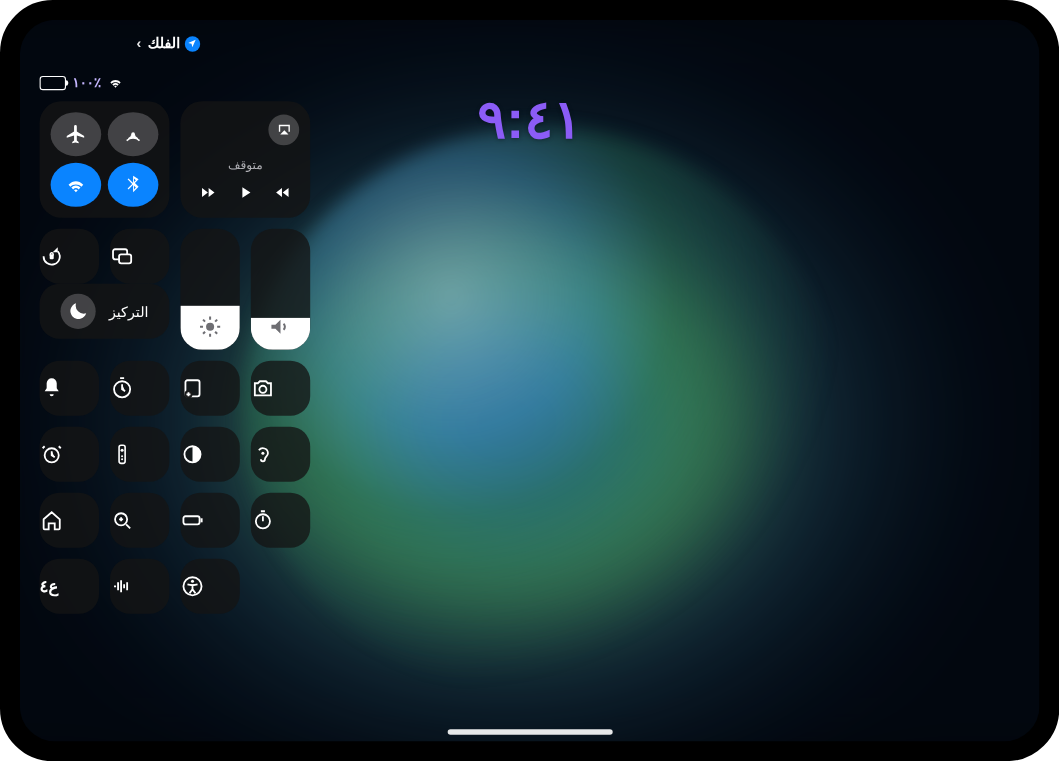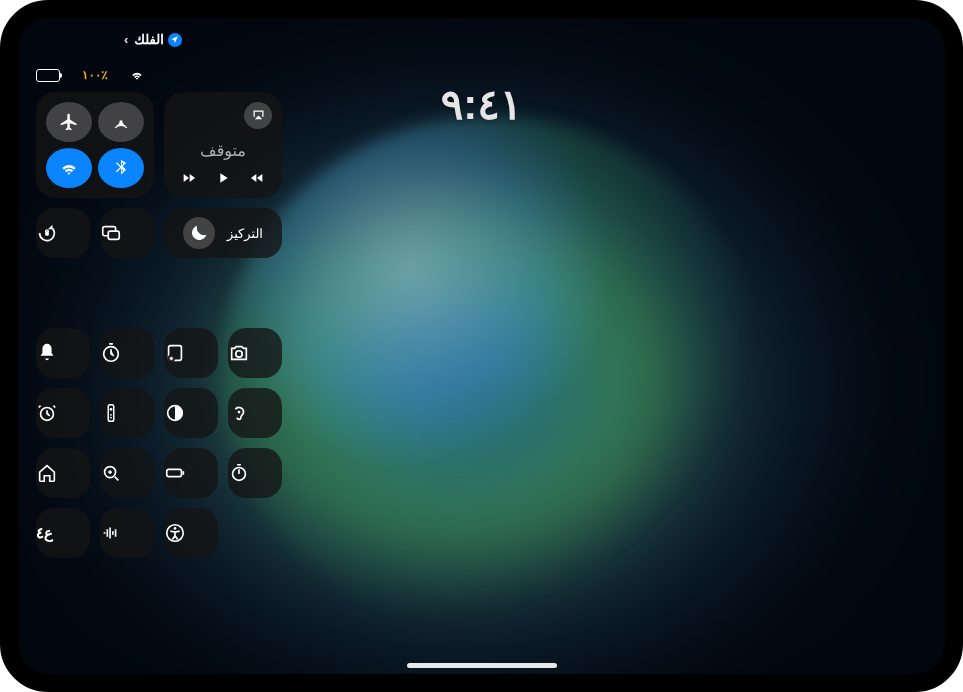--- a/index.html
+++ b/index.html
@@ -4,37 +4,37 @@
 <style>
   html,body{margin:0;padding:0;width:963px;height:692px;background:#fff;overflow:hidden;font-family:-apple-system,Helvetica,Arial,sans-serif}
   .device{position:absolute;inset:0;border:18px solid #000;border-radius:48px;box-sizing:border-box;overflow:hidden;background:#000}
   .screen{position:absolute;inset:0;border-radius:32px;overflow:hidden}
   .wallpaper{position:absolute;inset:0;background:radial-gradient(ellipse 42% 48% at 48% 55%,#2a6b88 0%,#2d7aa0 18%,#3a8a6a 32%,#4a9858 40%,#1a3a4a 55%,#0a1a28 75%,#020812 100%);filter:blur(32px) brightness(0.85);transform:scale(1.15)}
   .earth-glow{position:absolute;left:22%;top:15%;width:58%;height:78%;border-radius:50%;background:radial-gradient(circle at 35% 30%,rgba(180,220,255,.45) 0%,rgba(80,170,220,.35) 25%,rgba(40,120,90,.35) 40%,transparent 70%);filter:blur(8px)}
   .breadcrumb{position:absolute;top:14px;left:106px;font-size:13px;font-weight:600;color:#fff;display:flex;align-items:center;gap:4px}
   .breadcrumb .loc{width:14px;height:14px;border-radius:50%;background:#0a84ff;display:flex;align-items:center;justify-content:center}
   .breadcrumb .loc svg{width:9px;height:9px}
   .breadcrumb .chev{color:#fff;opacity:.9;margin-right:2px}
-  .clock{position:absolute;top:62px;left:50%;transform:translateX(-50%);font-size:42px;font-weight:800;color:#e5e5e5;text-shadow:0 1px 4px rgba(0,0,0,.3)}
-  .status{position:absolute;top:50px;left:18px;display:flex;align-items:center;gap:22px;color:#eab308;font-size:12px;font-weight:600}
+  .clock{position:absolute;top:62px;left:50%;transform:translateX(-50%);font-size:49px;font-weight:800;color:#8b5cf6;text-shadow:0 1px 4px rgba(0,0,0,.3)}
+  .status{position:absolute;top:50px;left:18px;display:flex;align-items:center;gap:6px;color:#c4b5fd;font-size:12px;font-weight:600}
   .status .batt{width:22px;height:11px;border:1.3px solid #fff;border-radius:3px;position:relative}
   .status .batt:after{content:"";position:absolute;right:-3px;top:3px;width:2px;height:5px;background:#fff;border-radius:0 2px 2px 0}
   .status .wifi{width:14px;height:14px}
   .panel{position:absolute;top:74px;left:18px;width:246px}
   .row{display:flex;gap:10px;margin-bottom:10px}
   .card{background:rgba(20,20,20,.78);border-radius:20px;display:flex;align-items:center;justify-content:center;position:relative}
   .conn{width:118px;height:106px;display:grid;grid-template:1fr 1fr/1fr 1fr;gap:6px;padding:10px;box-sizing:border-box}
   .cbtn{border-radius:50%;display:flex;align-items:center;justify-content:center;width:100%;height:100%}
   .cbtn.on{background:#0a84ff}
   .cbtn.off{background:rgba(70,70,72,.95)}
   .cbtn svg{width:20px;height:20px;fill:#fff}
   .media{width:118px;height:106px;flex-direction:column;padding:10px 8px 8px;box-sizing:border-box}
   .media .ap{width:28px;height:28px;border-radius:50%;background:rgba(70,70,72,.95);display:flex;align-items:center;justify-content:center;align-self:flex-end;margin-right:2px}
   .media .ap svg{width:15px;height:15px;fill:#fff}
-  .media .status-txt{color:#b0b0b5;font-size:16px;margin-top:12px}
+  .media .status-txt{color:#b0b0b5;font-size:11px;margin-top:12px}
   .media .ctrls{display:flex;gap:18px;margin-top:10px}
   .media .ctrls svg{width:16px;height:16px;fill:#fff}
   .tile{width:54px;height:50px;border-radius:18px;background:rgba(20,20,20,.78);display:flex;align-items:center;justify-content:flex-start;gap:4px}
   .tile svg{width:22px;height:22px;fill:#fff}
   .tile.wide{width:118px;justify-content:center;gap:12px;padding:0 10px;box-sizing:border-box}
   .tile.wide .circ{width:32px;height:32px;border-radius:50%;background:rgba(70,70,72,.95);display:flex;align-items:center;justify-content:center}
   .tile.wide .lbl{color:#fff;font-size:13px;font-weight:500}
   .slider{width:54px;height:110px;border-radius:20px;background:rgba(20,20,20,.78);position:relative;overflow:hidden;display:flex;align-items:flex-end;justify-content:center}
   .slider .fill{position:absolute;left:0;right:0;bottom:0;background:#fff}
   .slider svg{position:absolute;bottom:10px;left:50%;transform:translateX(-50%);width:22px;height:22px}
@@ -114,21 +114,21 @@
                   <path d="M8 5v14l11-7z"></path>
                 </svg></span>
         <span><svg viewBox="0 0 24 24">
                   <path d="M11 6v12L3 12zm9 0v12l-8-6z"></path>
                 </svg></span>
       </span>
     </div>
    </div>
 
    <div class="row">
-    <div style="display:flex;flex-direction:row;gap:10px">
+    <div style="display:flex;flex-direction:column;gap:0">
       <div class="row" style="margin:0">
         <div class="tile">
                 <svg viewBox="0 0 24 24">
                   <path fill="none" stroke="#fff" stroke-width="1.8" d="M4 12a8 8 0 1014-5"></path>
                   <path d="M18 3v5h-5z"></path>
                   <rect x="10" y="10" width="4" height="5" rx="1"></rect>
                   <path fill="none" stroke="#fff" stroke-width="1.3" d="M10.5 11v-1a1.5 1.5 0 013 0v1"></path>
                 </svg>
               </div>
         <div class="tile">

